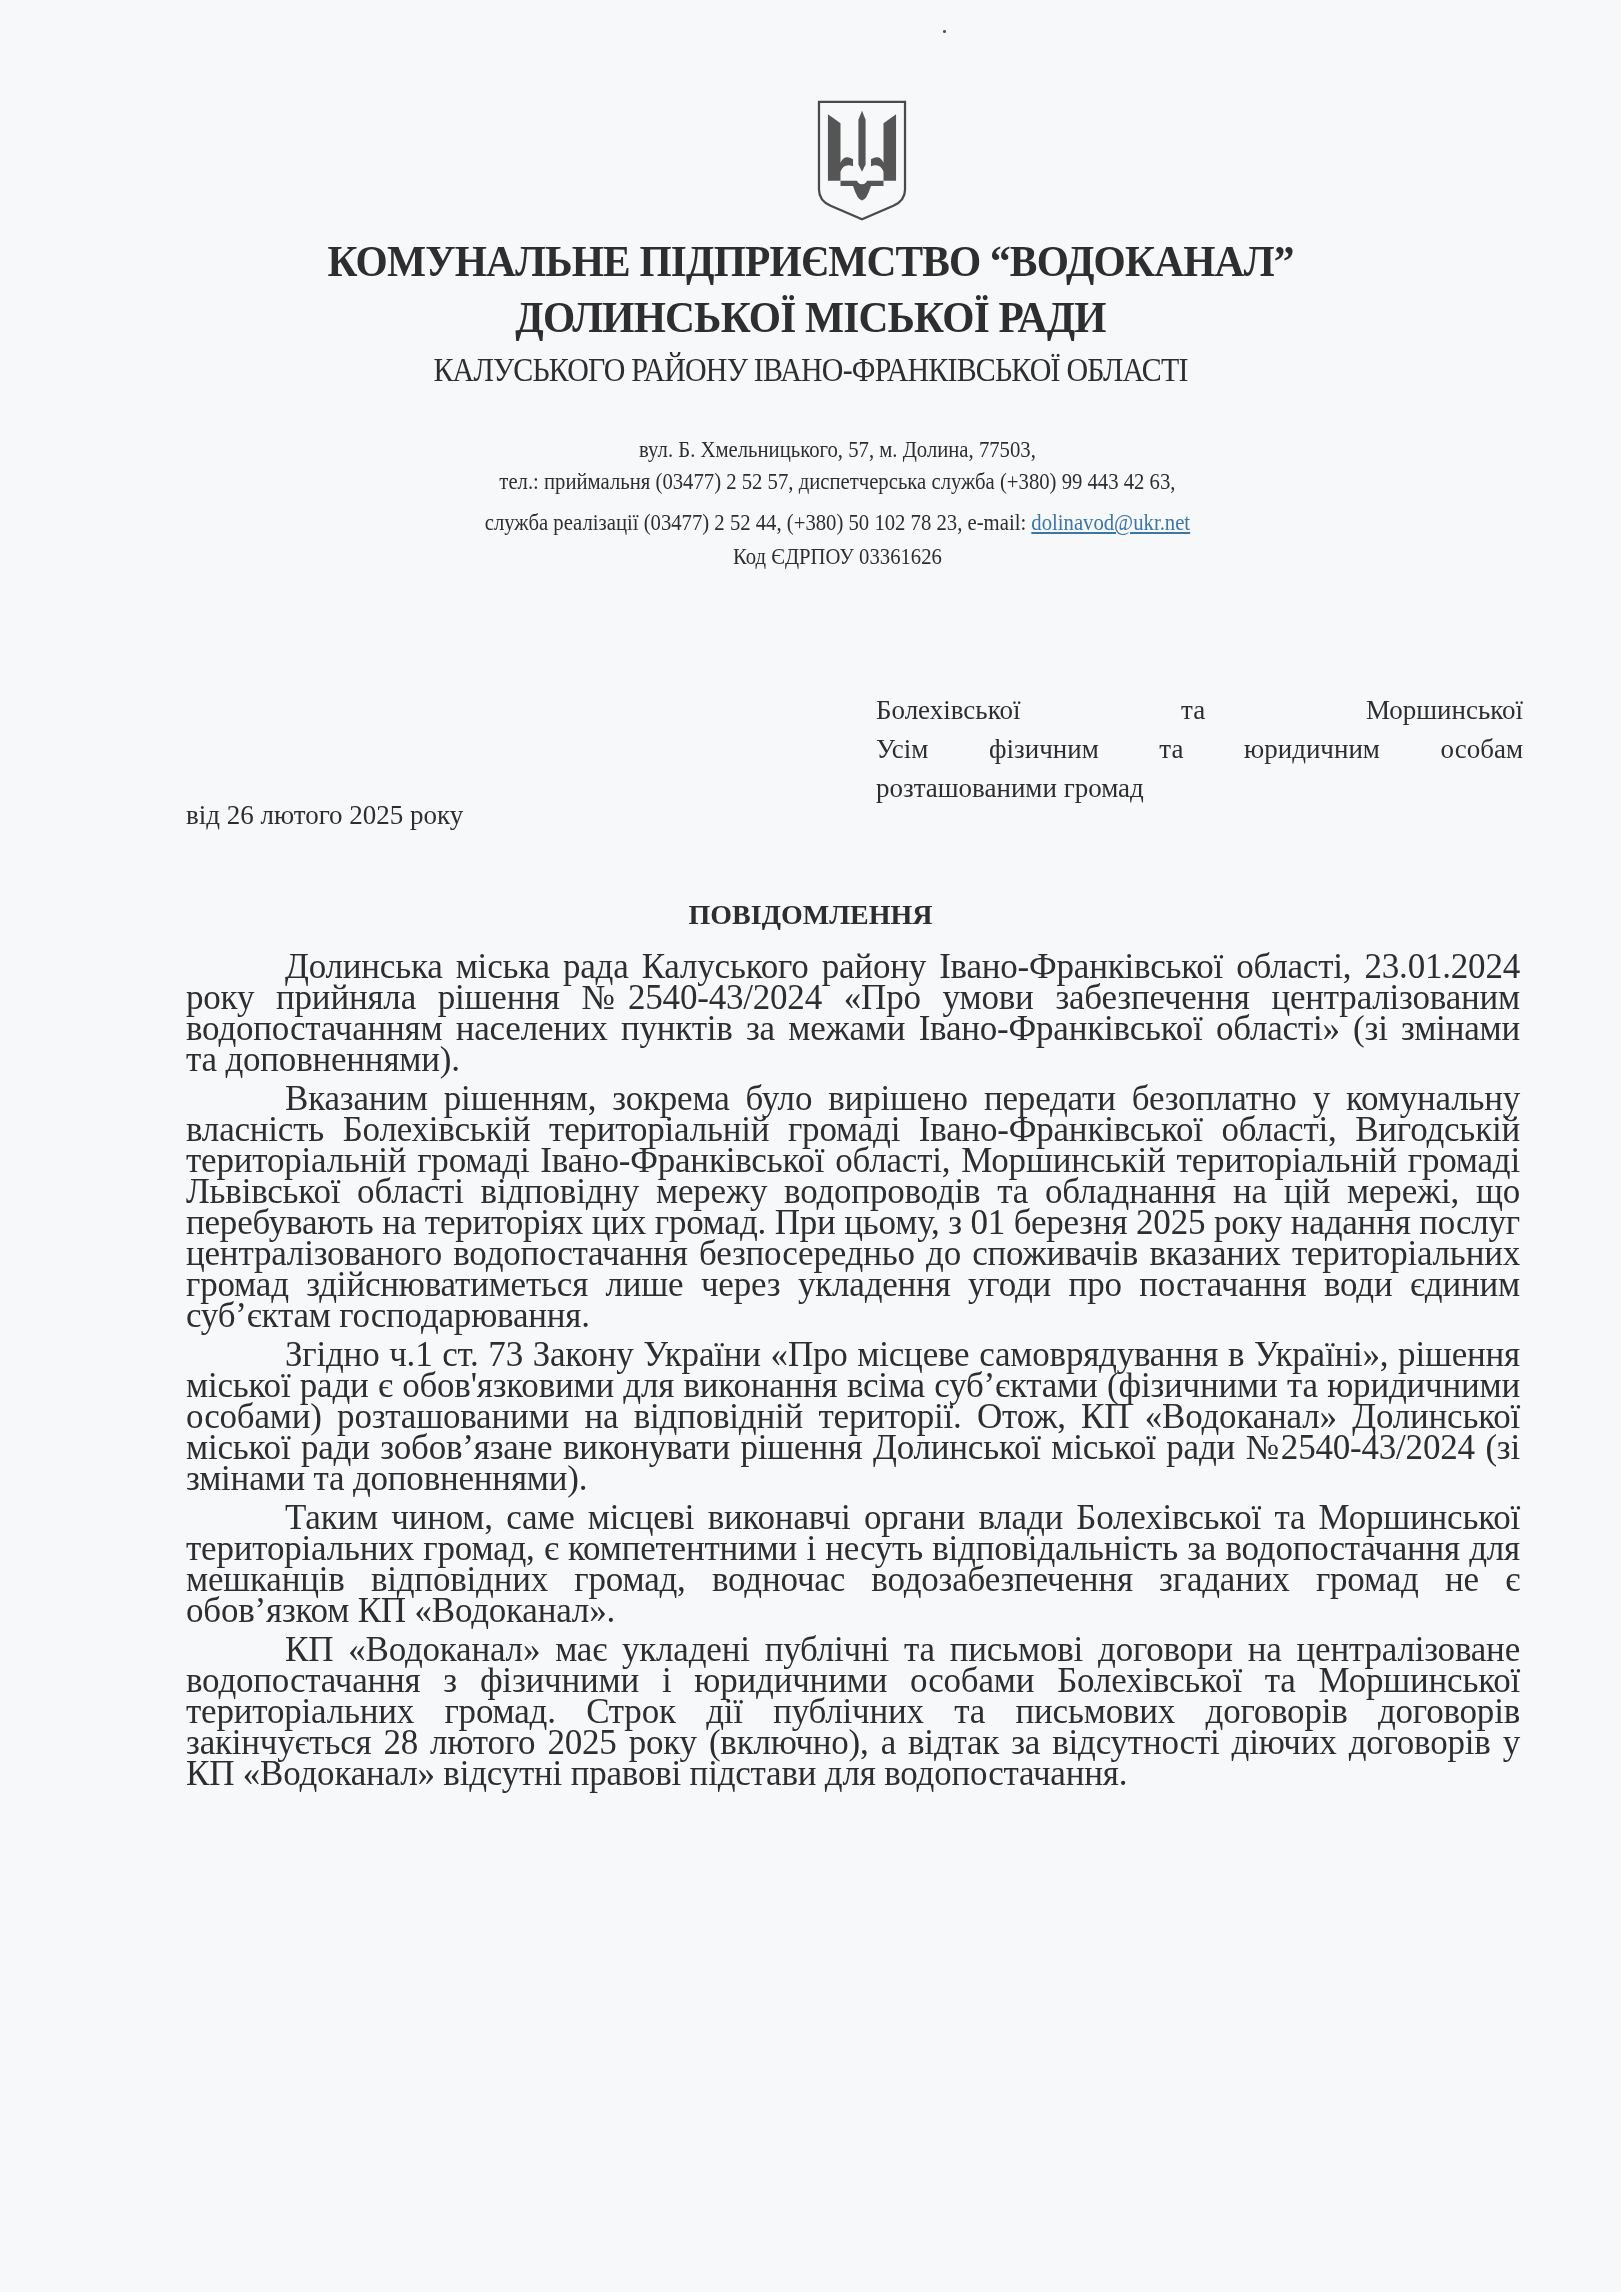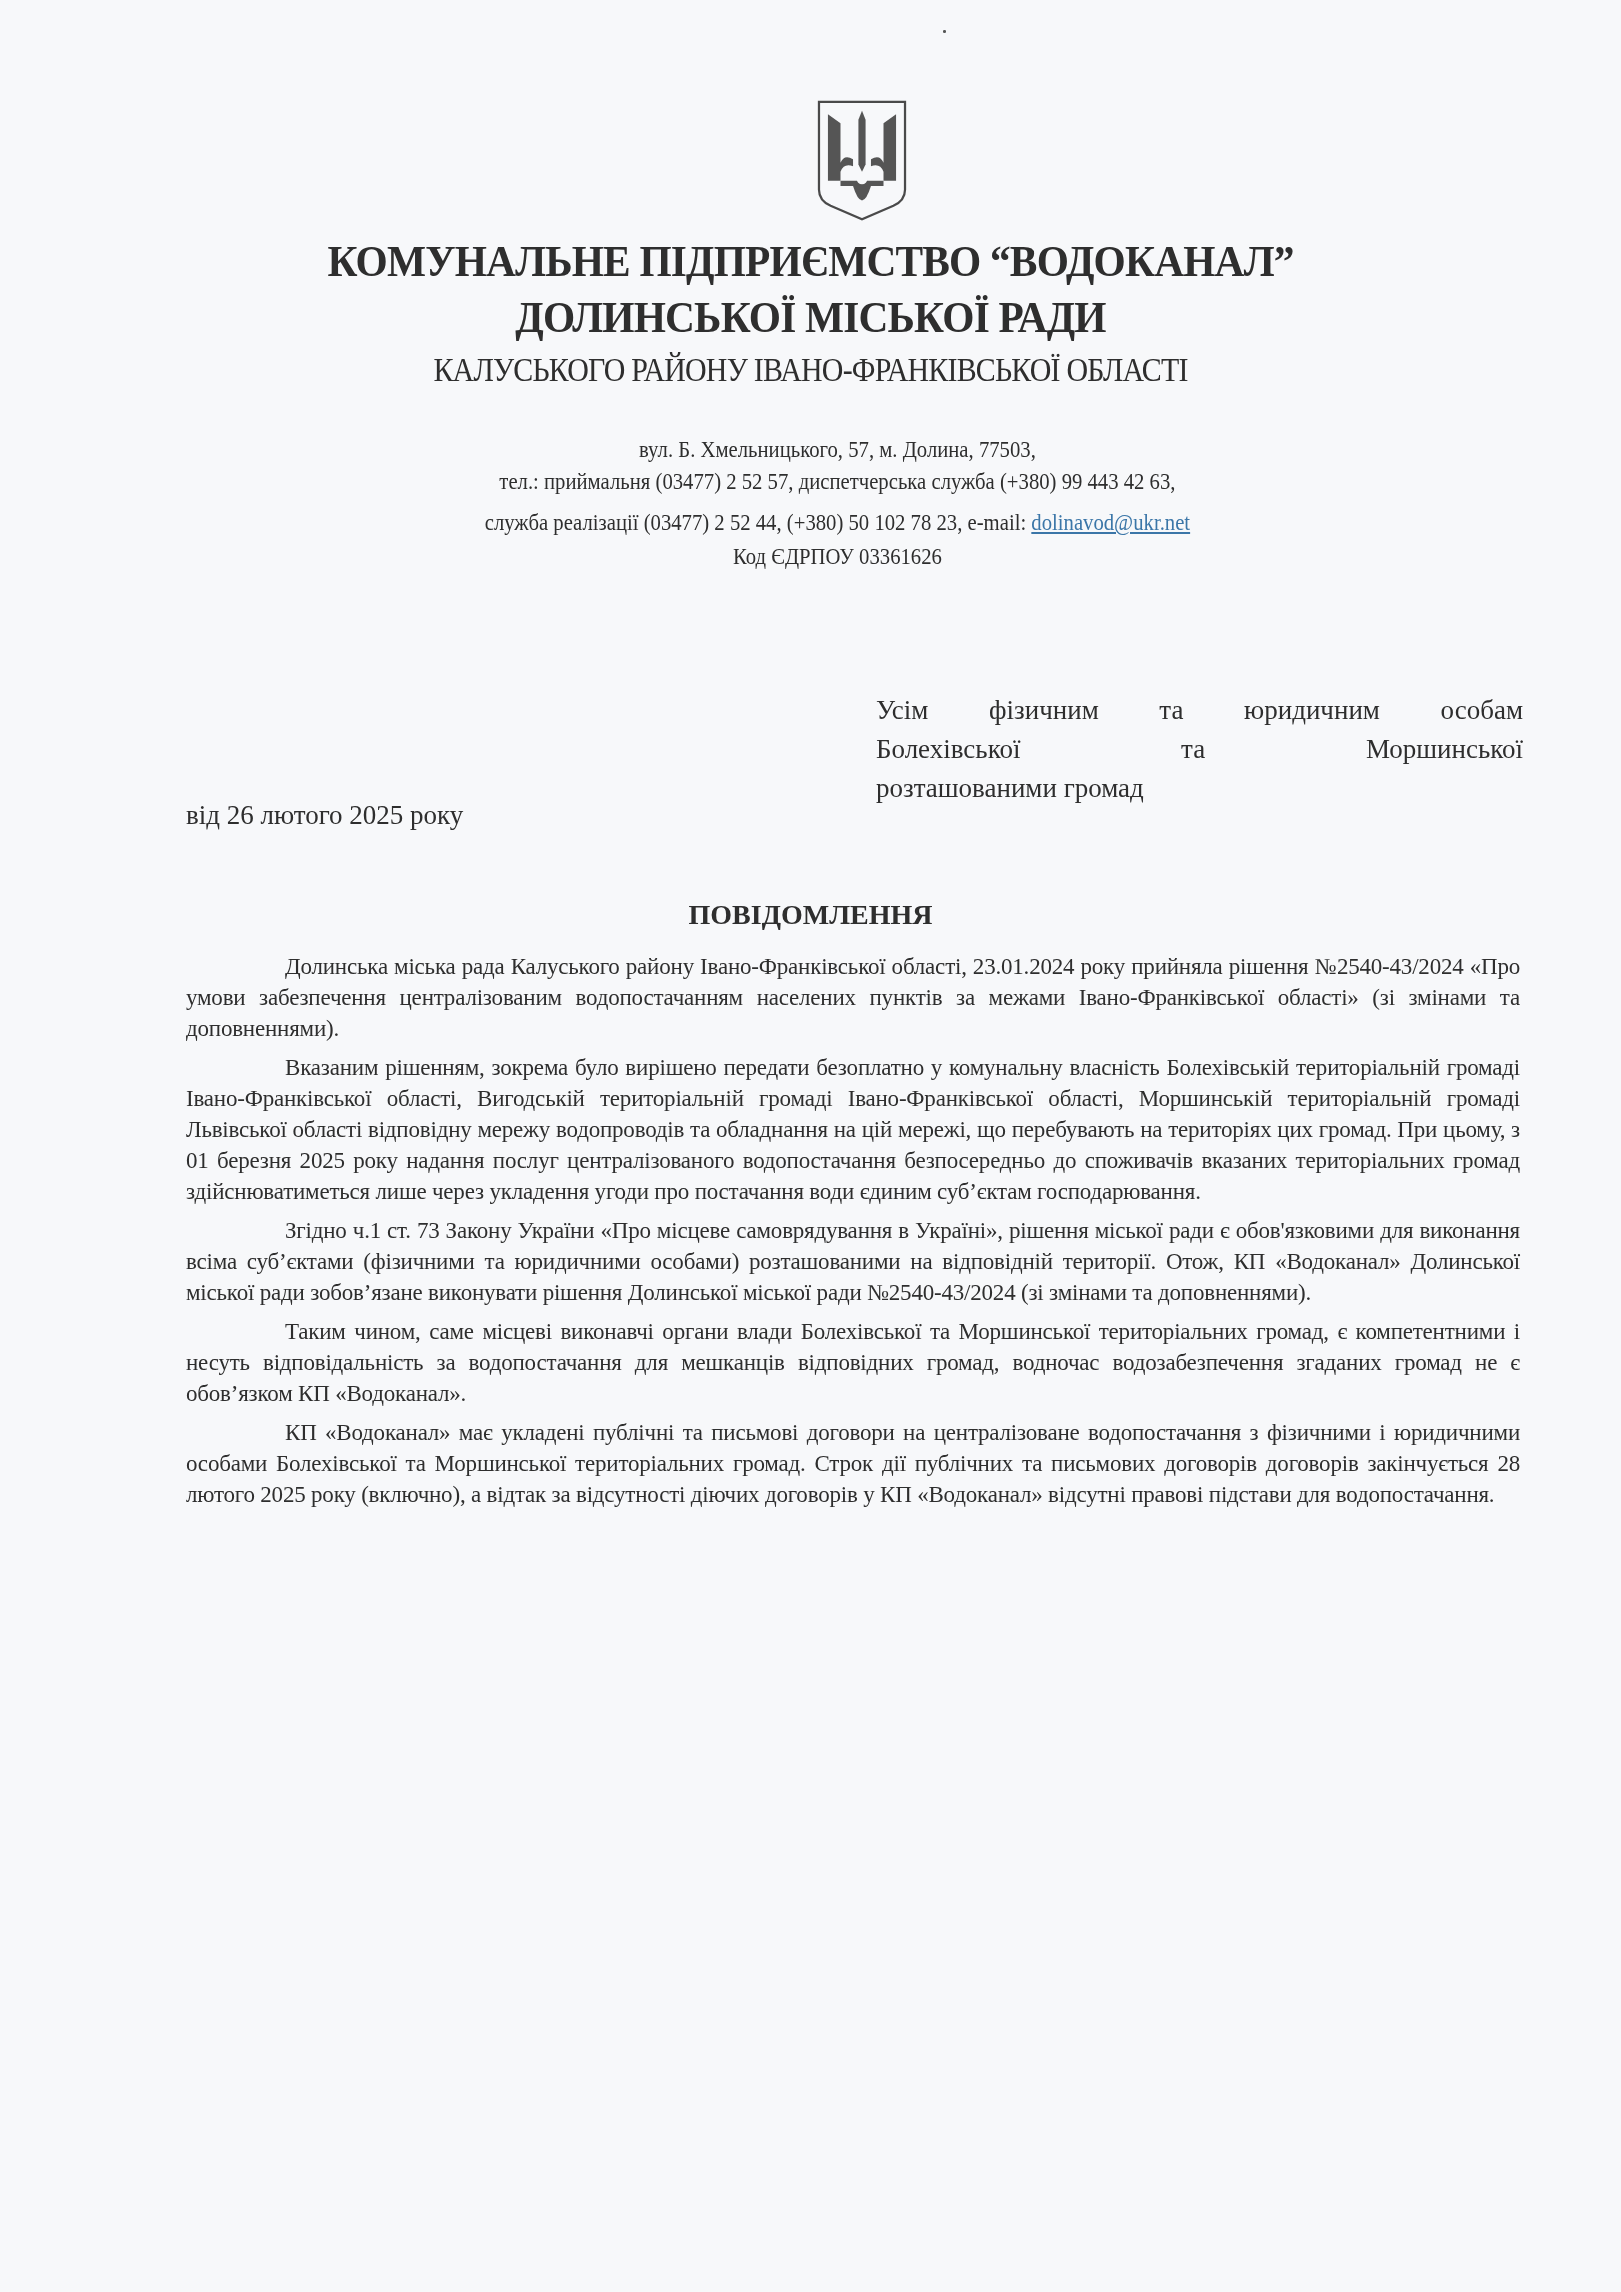--- a/index.html
+++ b/index.html
@@ -34,21 +34,21 @@
     font-size: 27px; line-height: 39px; text-align: justify; text-align-last: left;
   }
   .recipient .jl { text-align: justify; text-align-last: justify; display: block; }
   .date { position: absolute; left: 186px; top: 800px; font-size: 27px; }
   .heading {
     position: absolute; left: 0; width: 1621px; top: 879px; text-align: center;
     font-size: 28px; font-weight: bold; margin-top: 20px;
   }
   .body {
     position: absolute; left: 186px; top: 951px; width: 1334px;
-    font-size: 23px; line-height: 31px;
+    font-size: 35px; line-height: 31px;
   }
   .body p {
     margin: 0 0 8px 0; text-indent: 99px; text-align: justify;
     transform: scaleX(1); letter-spacing: -0.2px;
   }
   .speck { position: absolute; width: 2.7px; height: 2.7px; background: #555; border-radius: 50%; }
 </style>
 </head>
 <body>
 
@@ -69,22 +69,22 @@
   <div class="org-title t3">КАЛУСЬКОГО РАЙОНУ ІВАНО-ФРАНКІВСЬКОЇ ОБЛАСТІ</div>
 
   <div class="contact c1">вул. Б. Хмельницького, 57, м. Долина, 77503,</div>
   <div class="contact c2">тел.: приймальня (03477) 2 52 57,  диспетчерська служба (+380) 99 443 42 63,</div>
   <div class="contact c3">
     <span>служба реалізації (03477) 2 52 44, (+380) 50 102 78 23, e-mail: </span><span class="email">dolinavod@ukr.net</span>
   </div>
   <div class="contact c4">Код ЄДРПОУ 03361626</div>
 
   <div class="recipient">
+    <span class="jl">Болехівської та Моршинської</span>
     <span class="jl">Усім фізичним та юридичним особам</span>
-    <span class="jl">Болехівської та Моршинської</span>
     <span>розташованими громад</span>
   </div>
 
   <div class="date">від 26 лютого 2025 року</div>
 
   <div class="heading">ПОВІДОМЛЕННЯ</div>
 
   <div class="body">
     <p>Долинська міська рада Калуського району Івано-Франківської області, 23.01.2024 року прийняла рішення №2540-43/2024 «Про умови забезпечення централізованим водопостачанням населених пунктів за межами Івано-Франківської області» (зі змінами та доповненнями).</p>
     <p>Вказаним рішенням, зокрема було вирішено передати безоплатно у комунальну власність Болехівській територіальній громаді Івано-Франківської області, Вигодській територіальній громаді Івано-Франківської області, Моршинській територіальній громаді Львівської області відповідну мережу водопроводів та обладнання на цій мережі, що перебувають на територіях цих громад. При цьому, з 01 березня 2025 року  надання послуг централізованого водопостачання безпосередньо до споживачів вказаних територіальних громад здійснюватиметься лише через укладення угоди про постачання води єдиним суб’єктам господарювання.</p>

